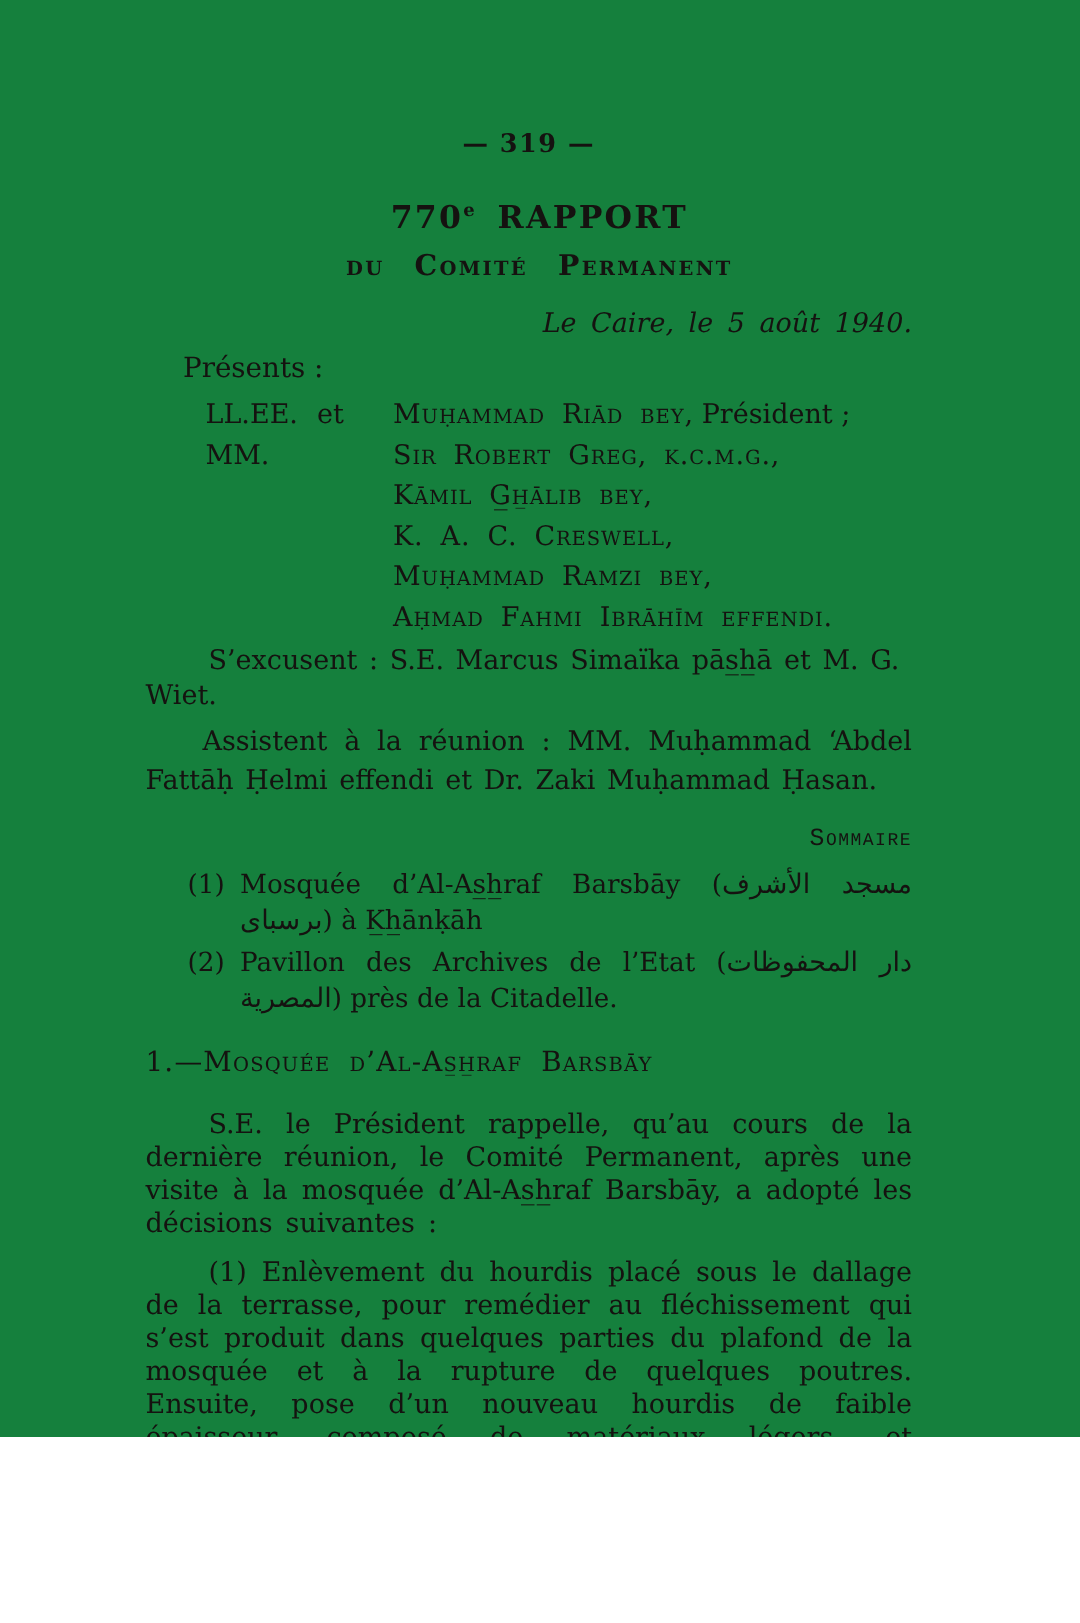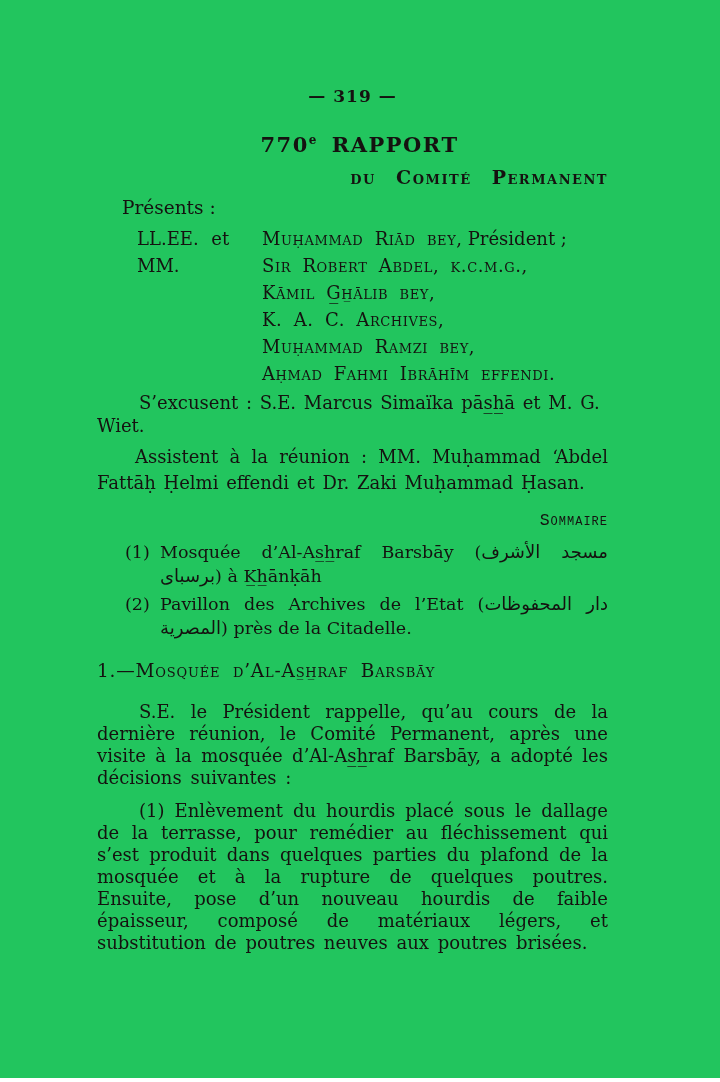--- a/index.html
+++ b/index.html
@@ -1,19 +1,19 @@
 <!DOCTYPE html>
 <html><head>
 <meta charset="utf-8">
 <style>
   html,body{margin:0;padding:0;background:#ffffff;}
   .page{
     position:relative;
-    width:720px;height:1078px;
-    background:#22c55e;
+    width:720px;height:958px;
+    background:#15803d;
     color:#151210;
     font-family:"DejaVu Serif", serif;
     overflow:hidden;
     box-sizing:border-box;
   }
   .content{
     box-sizing:border-box;
     width:720px;
     padding:86px 112px 0 97px;
   }
@@ -27,21 +27,21 @@
   .title{
     text-align:center;
     font-size:21px;
     font-weight:bold;
     letter-spacing:1.5px;
     word-spacing:5px;
     margin:0 0 9px 14px;
   }
   .title sup{font-size:12px;}
   .subtitle{
-    text-align:right;
+    text-align:center;
     font-size:19px;
     font-weight:bold;
     font-variant:small-caps;
     letter-spacing:1.5px;
     word-spacing:12px;
     margin:0 0 0 14px;
   }
   .dateline{
     text-align:right;
     font-style:italic;
@@ -139,30 +139,31 @@
 
 <div class="page">
   <div class="content">
 
     <div class="page-number">— 319 —</div>
 
     <h1 class="title"><span>770</span><sup>e</sup><span> RAPPORT</span></h1>
 
     <h2 class="subtitle">du Comité Permanent</h2>
 
+    <div class="dateline">Le Caire, le 5 août 1940.</div>
 
     <div class="presents-label">Présents :</div>
 
     <div class="attendance">
       <span class="prefix">LL.EE. et MM.</span>
       <div class="names">
         <div class="name-line"><span class="smallcaps">Muḥammad Riād bey</span><span>, Président ;</span></div>
-        <div class="name-line"><span class="smallcaps">Sir Robert Abdel, k.c.m.g.,</span><span></span></div>
+        <div class="name-line"><span class="smallcaps">Sir Robert Greg, k.c.m.g.,</span><span></span></div>
         <div class="name-line"><span class="smallcaps">Kāmil G̲h̲ālib bey,</span><span></span></div>
-        <div class="name-line"><span class="smallcaps">K. A. C. Archives,</span><span></span></div>
+        <div class="name-line"><span class="smallcaps">K. A. C. Creswell,</span><span></span></div>
         <div class="name-line"><span class="smallcaps">Muḥammad Ramzi bey,</span><span></span></div>
         <div class="name-line"><span class="smallcaps">Aḥmad Fahmi Ibrāhīm effendi.</span><span></span></div>
       </div>
     </div>
 
     <div class="excuses">S’excusent : S.E. Marcus Simaïka pās̲h̲ā et M. G. Wiet.</div>
 
     <div class="assistants">Assistent à la réunion : MM. Muḥammad ‘Abdel Fattāḥ Ḥelmi effendi et Dr. Zaki Muḥammad Ḥasan.</div>
 
     <div class="sommaire-label">Sommaire</div>

